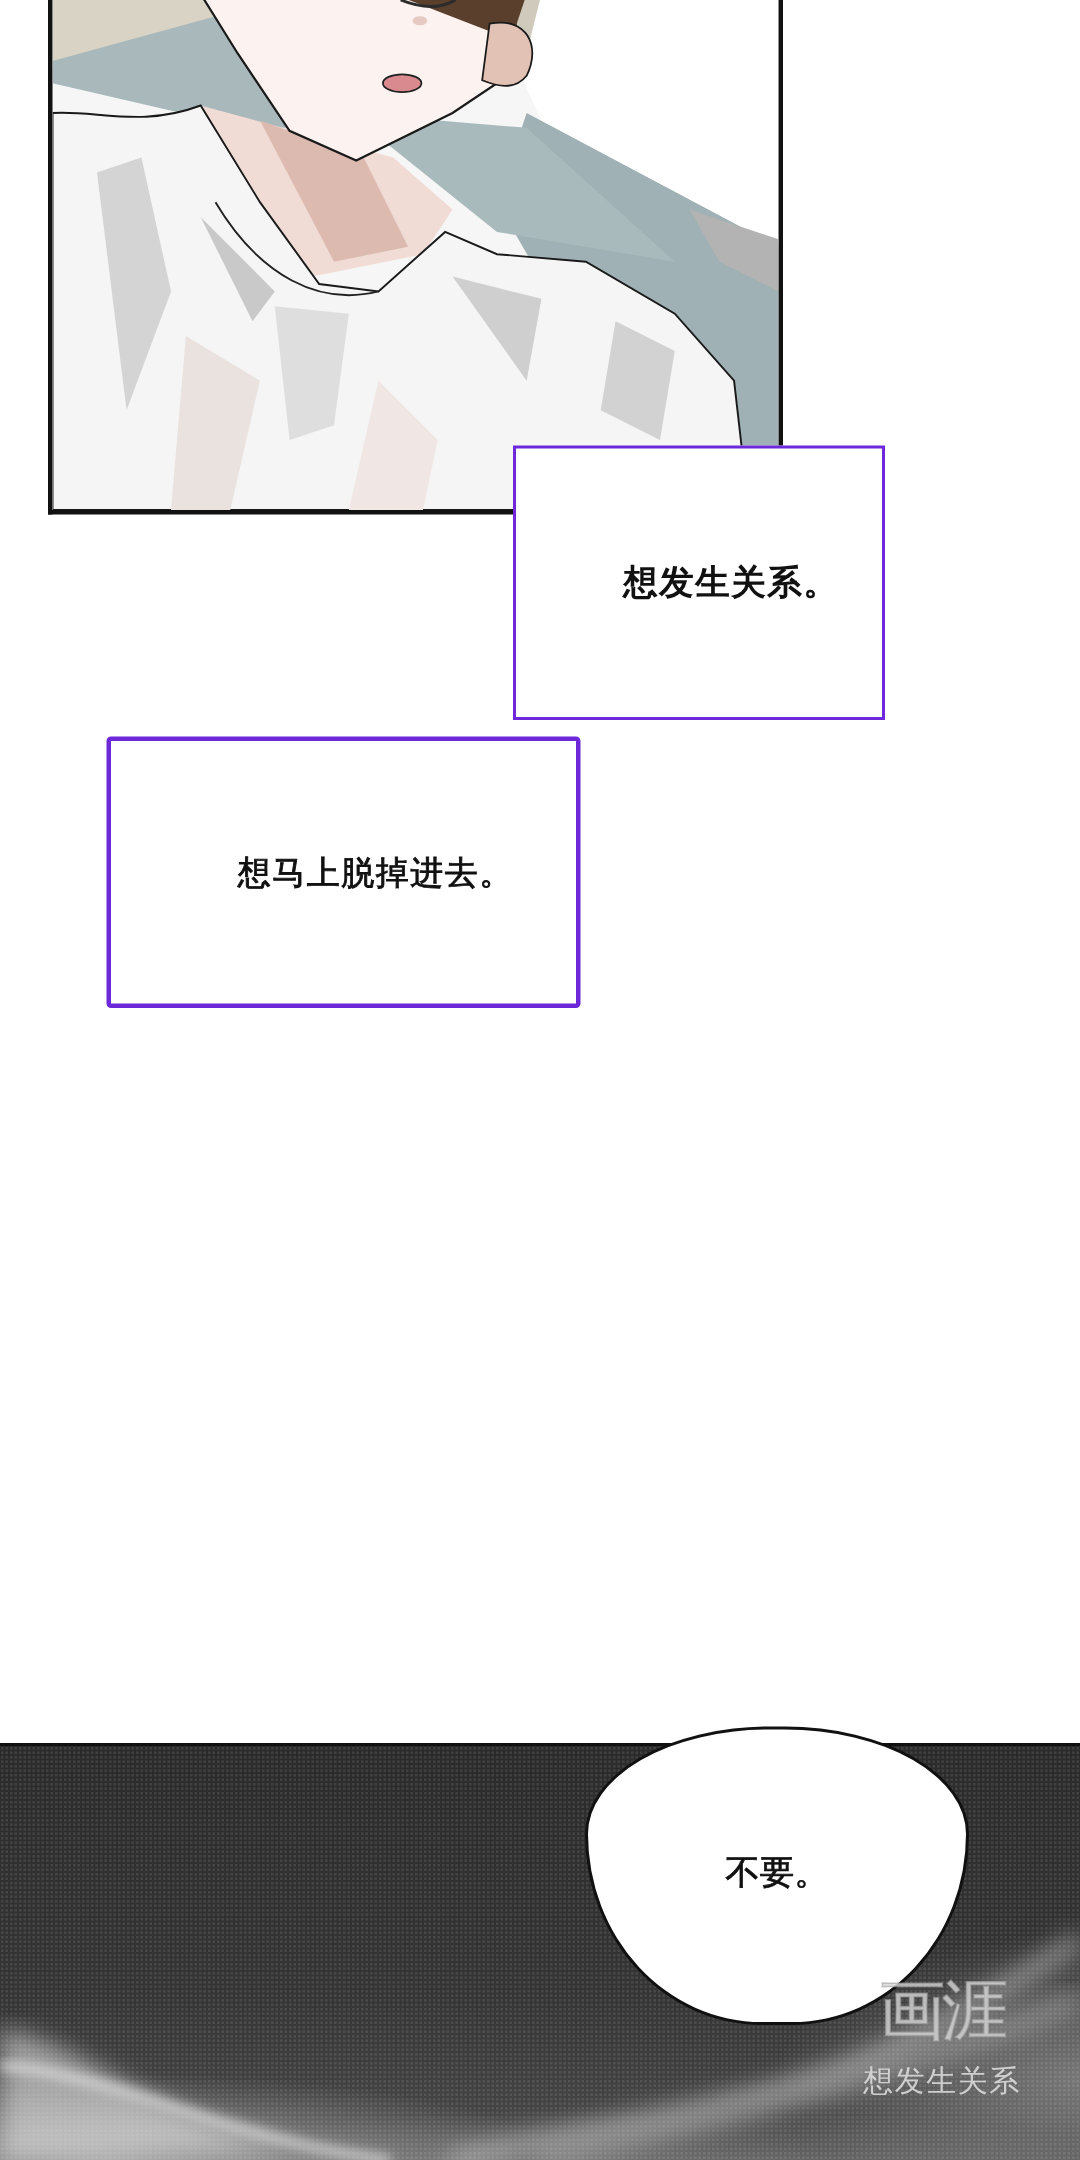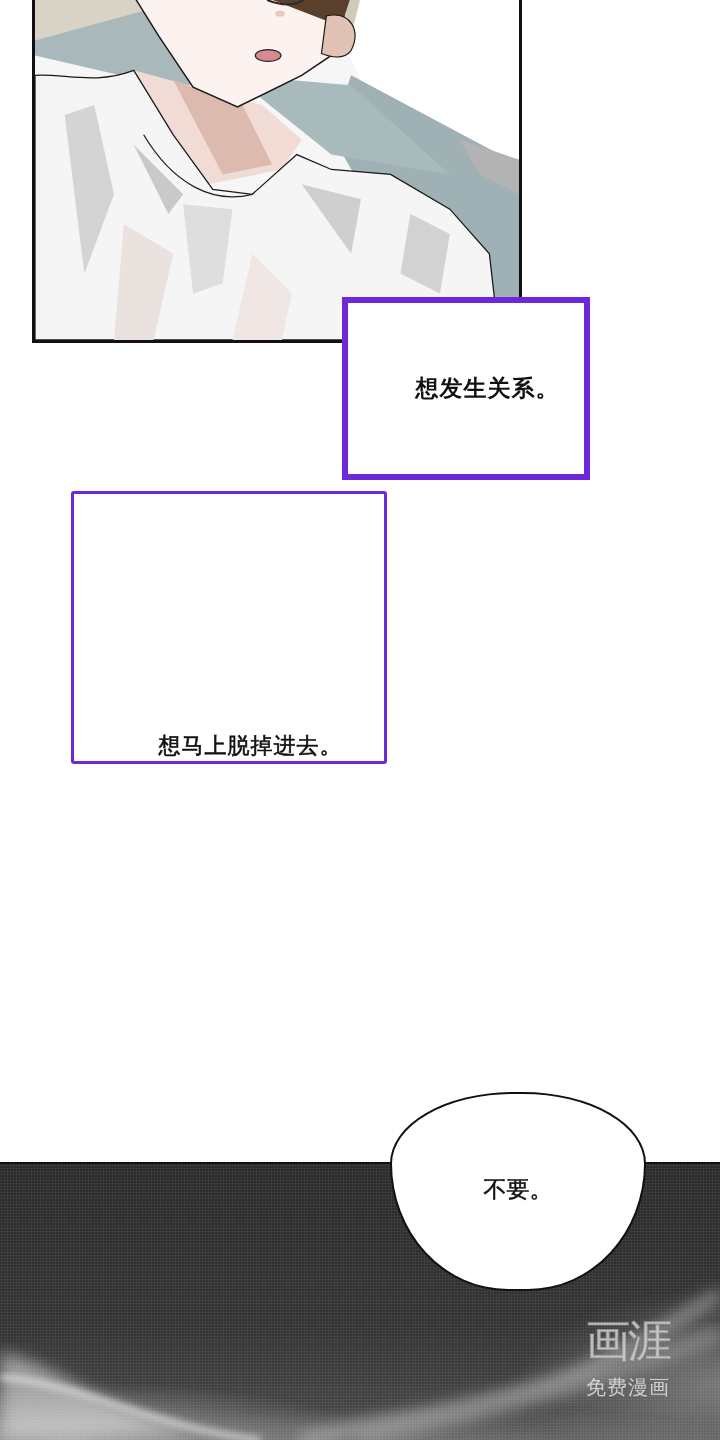--- a/index.html
+++ b/index.html
@@ -9,45 +9,45 @@
     
     .panel-top {
       position: absolute; left: 32px; top: -4px; width: 490px; height: 347px;
       border: 3px solid #111; border-top: none;
       overflow: hidden; background: #f6f6f6;
     }
     .panel-top svg { position: absolute; left: 0; top: 0; width: 100%; height: 100%; }
 
     
     .caption {
-      position: absolute; background: #fff; border: 6px solid #6d28d9;
+      position: absolute; background: #fff; border: 2px solid #6d28d9;
       display: flex; align-items: center; justify-content: center;
       font-weight: bold; color: #111; font-size: 22px; letter-spacing: 1px; padding-left: 43px;
     }
     .caption-1 { left: 342px; top: 297px; width: 248px; height: 183px; font-size: 23px; }
-    .caption-2 { left: 71px; top: 491px; width: 316px; height: 273px; border-width: 3px; border-radius: 3px; font-weight: normal; align-items: flex-end; -webkit-text-stroke: 0.6px #111; }
+    .caption-2 { left: 71px; top: 491px; width: 316px; height: 181px; border-width: 3px; border-radius: 3px; font-weight: normal; -webkit-text-stroke: 0.6px #111; }
 
     
     .panel-dark {
       position: absolute; left: 0; top: 1162px; width: 720px; height: 278px;
       background-color: #303030;
       background-image:
         radial-gradient(circle, rgba(255,255,255,0.10) 0.8px, transparent 1.2px),
         radial-gradient(ellipse 60% 30% at 10% 100%, rgba(230,230,230,0.55), transparent 70%),
         radial-gradient(ellipse 70% 25% at 60% 105%, rgba(200,200,200,0.35), transparent 70%),
         radial-gradient(ellipse 40% 50% at 100% 80%, rgba(220,220,220,0.35), transparent 70%),
         linear-gradient(180deg, #2a2a2a 0%, #343434 60%, #4a4a4a 100%);
       background-size: 3px 3px, 100% 100%, 100% 100%, 100% 100%, 100% 100%;
       border-top: 2px solid #111;
     }
     .smoke { position: absolute; left: 0; top: 0; width: 100%; height: 100%; }
 
     
     .bubble {
-      position: absolute; left: 390px; top: 1092px; width: 256px; height: 199px;
+      position: absolute; left: 390px; top: 1151px; width: 256px; height: 199px;
       background: #fff; border: 2px solid #111;
       border-radius: 48% 48% 46% 46% / 36% 36% 64% 64%;
       display: flex; align-items: flex-start; justify-content: center;
       padding-top: 80px;
       font-size: 23px; color: #111; -webkit-text-stroke: 0.5px #111;
     }
 
     
     .watermark {
       position: absolute; left: 566px; top: 1316px; width: 124px; height: 100px;
@@ -128,14 +128,14 @@
     <path d="M360,278 C460,255 560,235 720,170" fill="none" stroke="rgba(220,220,220,0.35)" stroke-width="14" filter="url(#blur8)"></path>
   </svg>
 </div>
 
 <div class="bubble">
   <span>不要。</span>
 </div>
 
 <div class="watermark">
   <div class="wm-logo">画涯</div>
-  <div class="wm-sub">免费漫画</div>
+  <div class="wm-sub">想发生关系</div>
 </div>
 
 </body></html>

